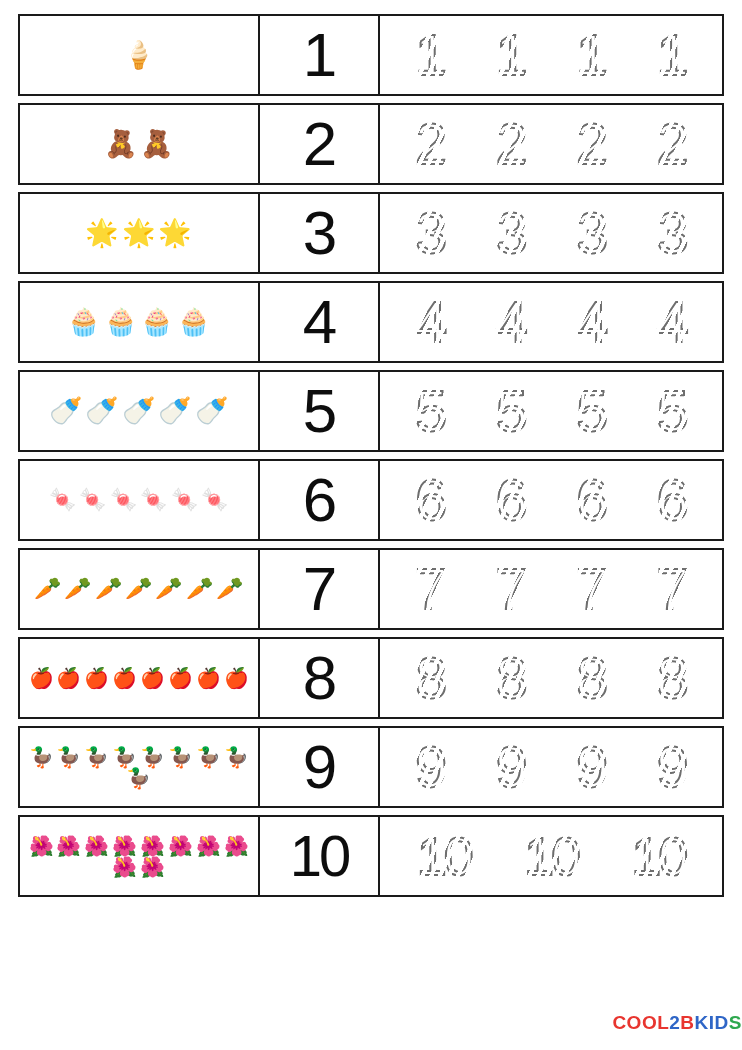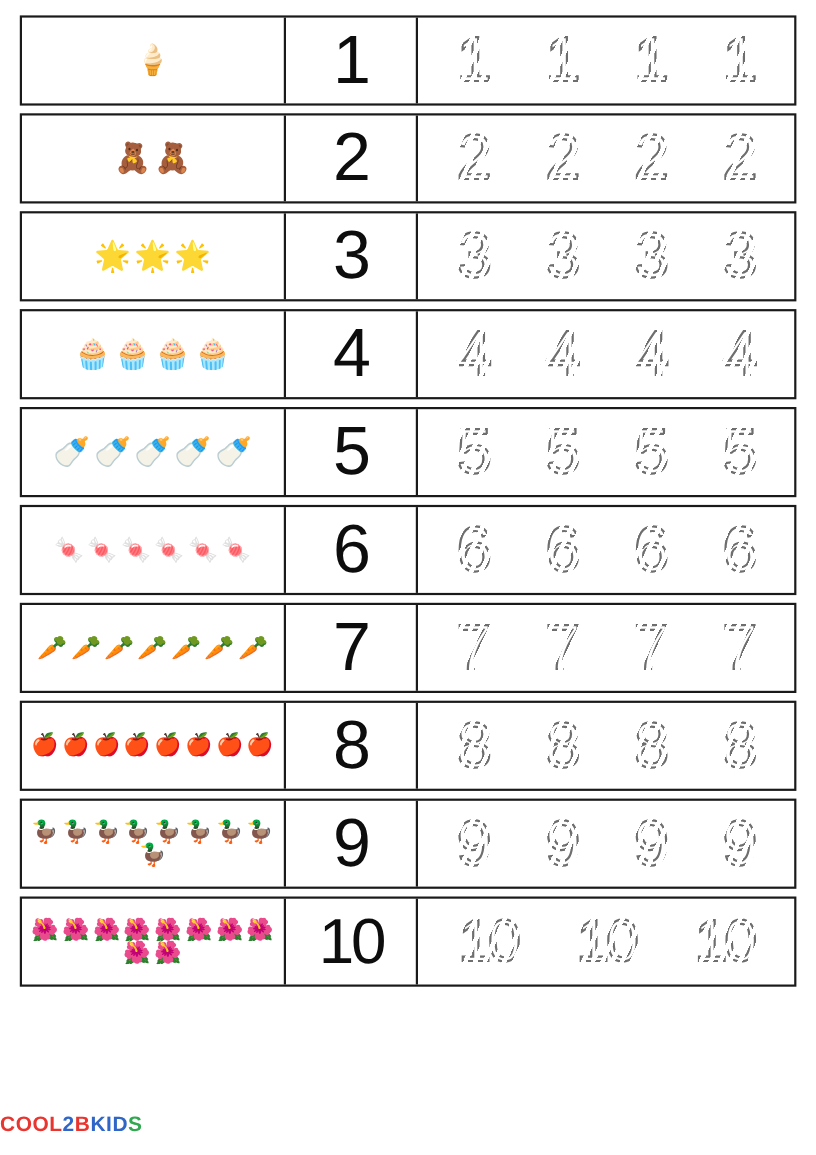--- a/index.html
+++ b/index.html
@@ -112,21 +112,21 @@
       #ffffff 4px,
       #ffffff 8px
     );
     pointer-events: none;
   }
   .footer {
     position: absolute;
     left: 0;
     bottom: 16px;
     width: 100%;
-    text-align: left;
+    text-align: right;
   }
   .logo {
     display: inline-block;
     font-family: "Liberation Sans", sans-serif;
     font-size: 19px;
     font-weight: bold;
     letter-spacing: 0.5px;
   }
   .logo .c1 { color: #e8352f; }
   .logo .c2 { color: #2f66c7; }

